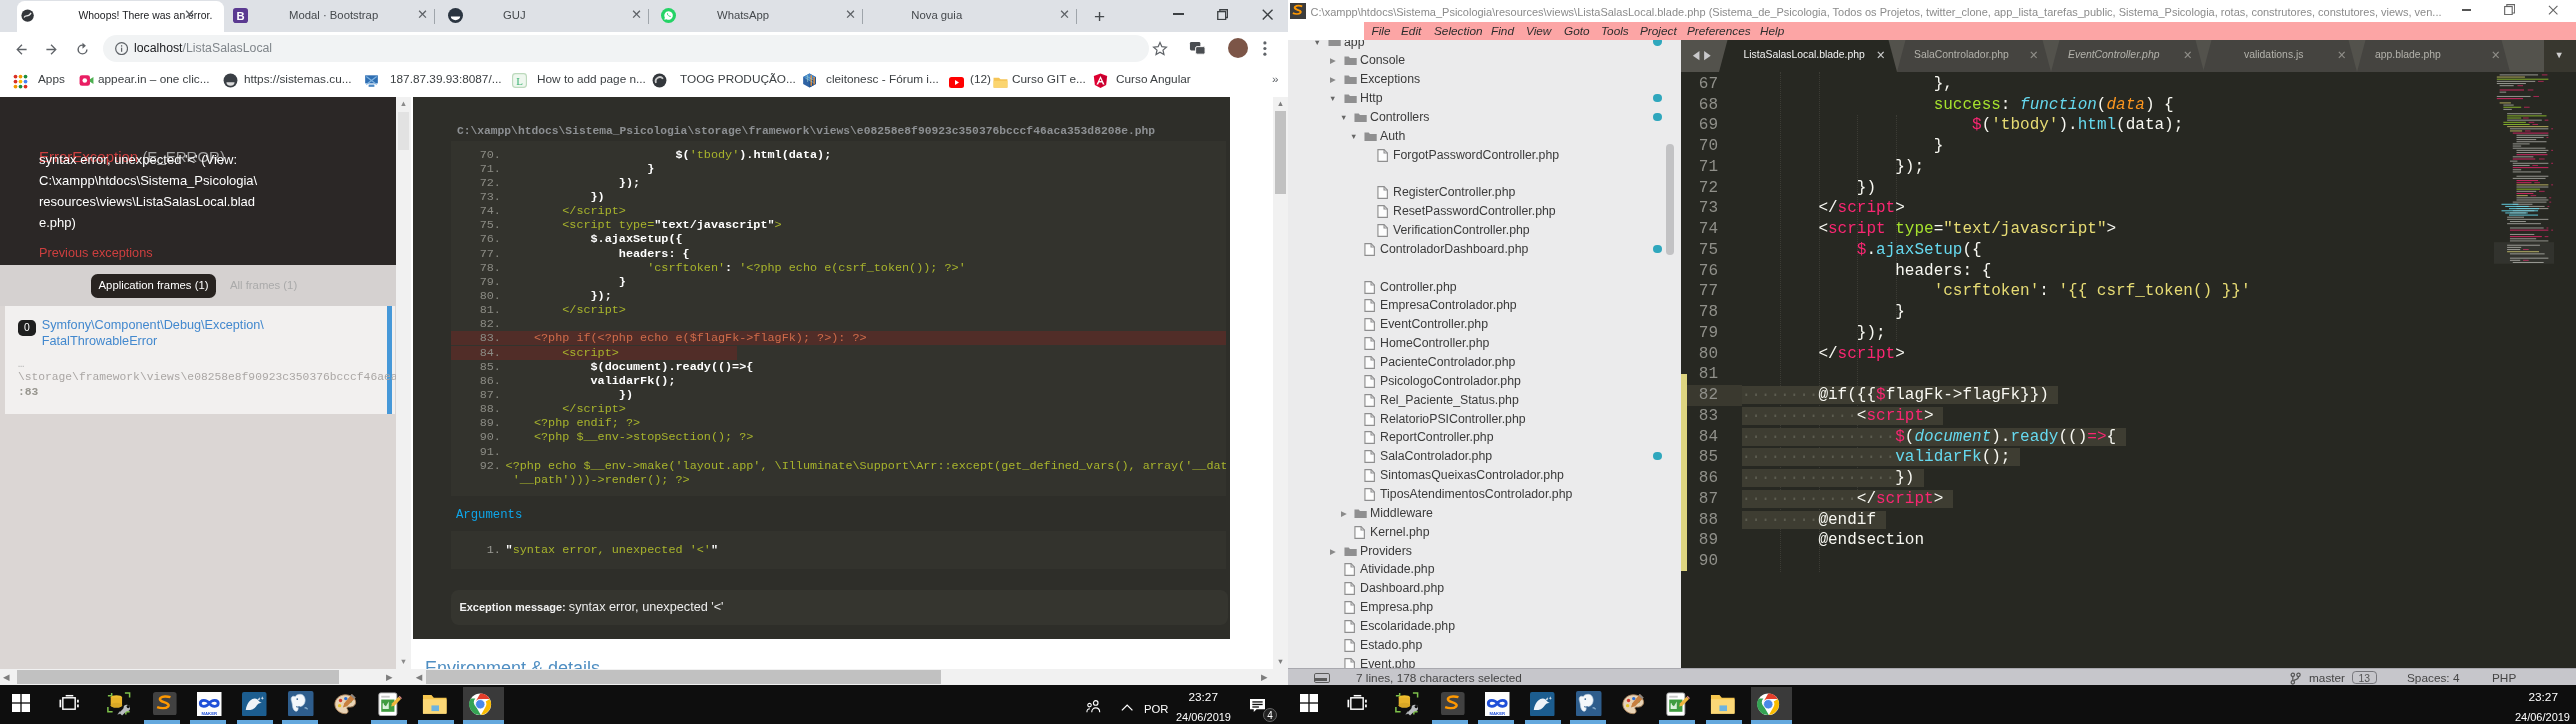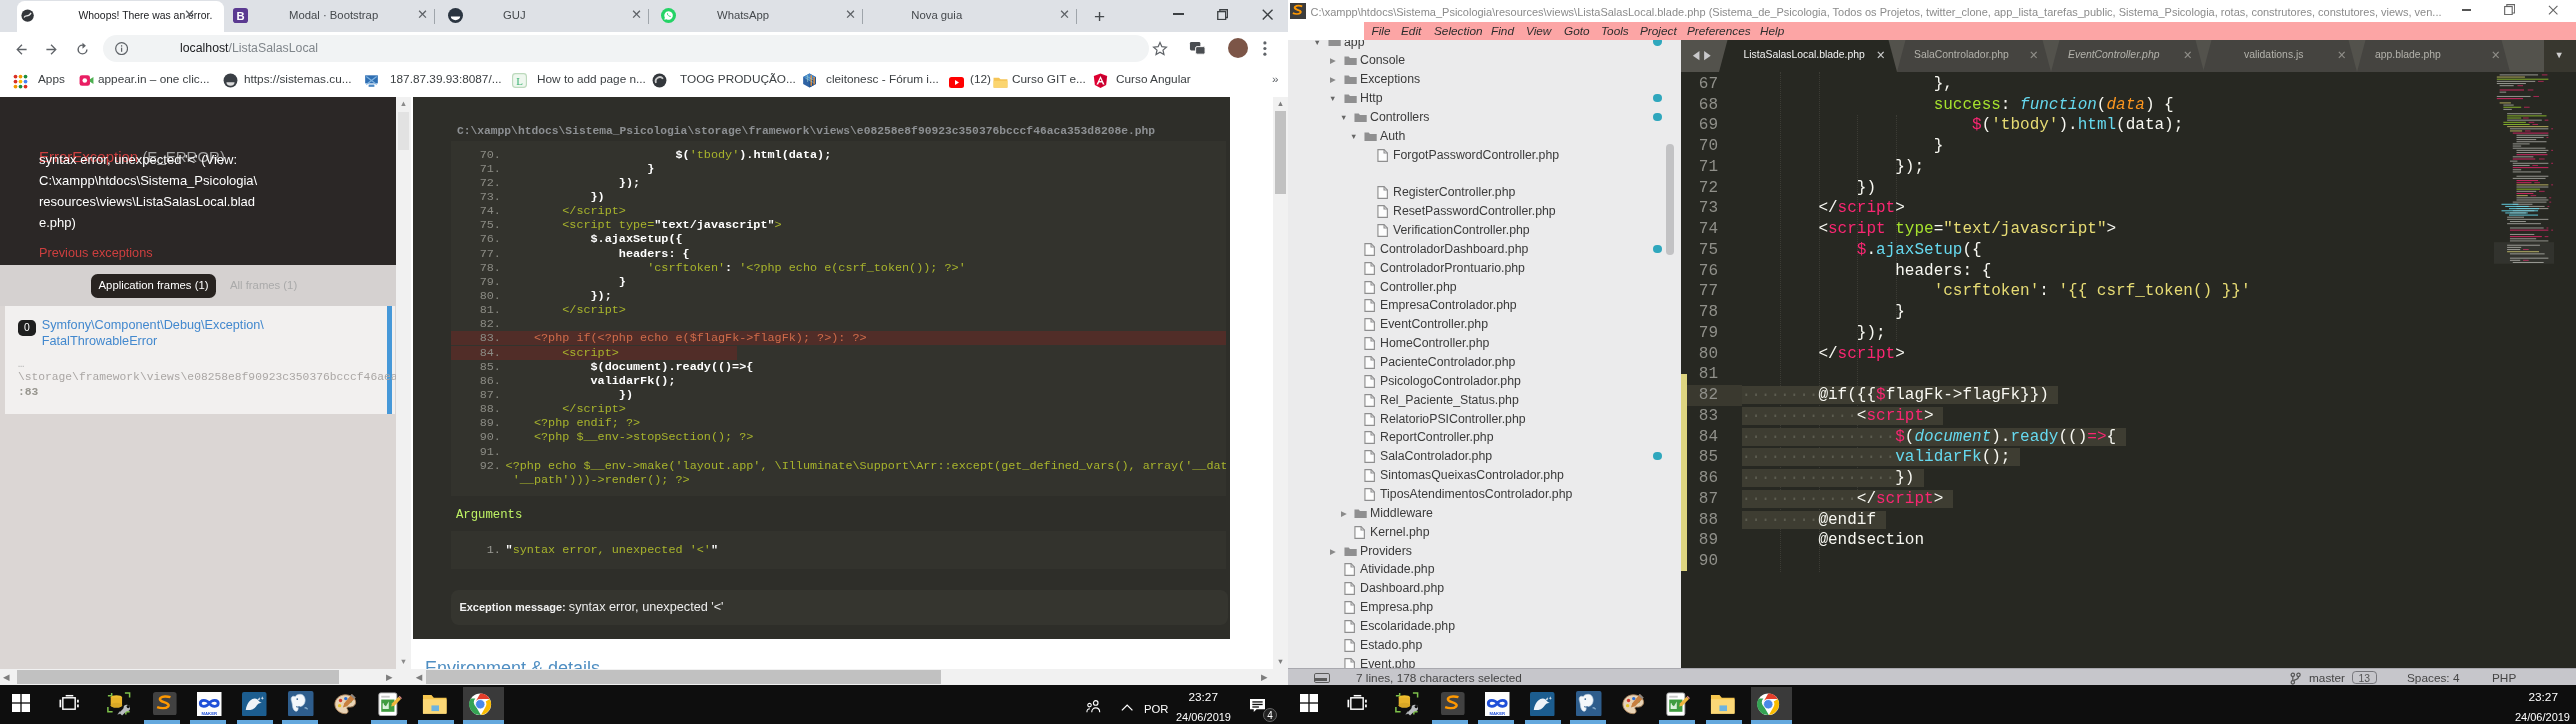--- a/index.html
+++ b/index.html
@@ -136,21 +136,21 @@
       </svg>
     <svg class="navic" style="left:74px;top:8.5px;" width="17" height="17" viewBox="0 0 20 20">
         <path d="M10 4a6 6 0 1 0 6 6h-1.7A4.3 4.3 0 1 1 10 5.7V9l4-3.5L10 2z" fill="#5f6368"></path>
       </svg>
     <div id="omnibox">
       <svg class="abs" style="left:12.3px;top:7.5px;" width="13.2" height="13.2" viewBox="0 0 14 14">
           <circle cx="7" cy="7" r="6.3" fill="none" stroke="#5f6368" stroke-width="1.3"></circle>
           <rect x="6.35" y="6" width="1.3" height="4.4" fill="#5f6368"></rect>
           <rect x="6.35" y="3.4" width="1.3" height="1.5" fill="#5f6368"></rect>
         </svg>
-      <div class="abs" style="left:31px;top:6.6px;font-size:12.3px;color:#202124;margin-left:46px;">localhost<span style="color:#80868b;">/ListaSalasLocal</span></div>
+      <div class="abs" style="left:31px;top:6.6px;font-size:12.3px;color:#202124;">localhost<span style="color:#80868b;">/ListaSalasLocal</span></div>
     </div>
     <svg class="navic" style="left:1152px;top:8.5px;" width="16" height="16" viewBox="0 0 17 17">
         <path d="M8.5 1.6l2 4.4 4.8.5-3.6 3.2 1 4.7-4.2-2.4-4.2 2.4 1-4.7L1.7 6.5l4.8-.5z" fill="none" stroke="#5f6368" stroke-width="1.3"></path>
       </svg>
     <svg class="navic" style="left:1189px;top:7.5px;" width="17" height="17" viewBox="0 0 18 18">
         <rect x="1" y="2" width="11" height="9" rx="1.5" fill="#4a4d51"></rect>
         <rect x="7" y="7" width="10" height="8" rx="1.5" fill="#4a4d51" stroke="#fff" stroke-width="1"></rect>
       </svg>
     <div class="abs" style="left:1228px;top:5.7px;width:20px;height:20px;border-radius:50%;background:#7c5547;"></div>
     <svg class="navic" style="left:1263px;top:8.5px;" width="3.8" height="15" viewBox="0 0 4 16">
@@ -281,21 +281,21 @@
           <div class="cline" style="top:233px;"><span class="no">86.</span><span class="cd">            <span class="w">validarFk();</span></span></div>
           <div class="cline" style="top:247px;"><span class="no">87.</span><span class="cd">                <span class="w">})</span></span></div>
           <div class="cline" style="top:261px;"><span class="no">88.</span><span class="cd">        <span class="g">&lt;/script&gt;</span></span></div>
           <div class="cline" style="top:275px;"><span class="no">89.</span><span class="cd">    <span class="g">&lt;?php endif; ?&gt;</span></span></div>
           <div class="cline" style="top:289px;"><span class="no">90.</span><span class="cd">    <span class="g">&lt;?php $__env-&gt;stopSection(); ?&gt;</span></span></div>
           <div class="cline" style="top:304px;"><span class="no">91.</span><span class="cd"></span></div>
           <div class="cline" style="top:318px;"><span class="no">92.</span><span class="cd"><span class="g">&lt;?php echo $__env-&gt;make('layout.app', \Illuminate\Support\Arr::except(get_defined_vars(), array('__data',</span></span></div>
           <div class="cline" style="top:332px;"><span class="no"></span><span class="cd"> <span class="g">'__path')))-&gt;render(); ?&gt;</span></span></div>
           </div>
         </div>
-        <div class="abs mono" style="left:43px;top:411px;font-size:12.3px;color:#bef264;">Arguments</div>
+        <div class="abs mono" style="left:43px;top:411px;font-size:12.3px;color:#0ea5e9;">Arguments</div>
         <div class="abs" style="left:38px;top:434px;width:775px;height:38px;background:#33332d;">
           <div class="abs cline" style="left:0;top:12.3px;"><span class="no" style="color:#9b9b94;">1.</span><span class="cd"><span class="w">"</span><span class="g">syntax error, unexpected '&lt;'</span><span class="w">"</span></span></div>
         </div>
         <div class="abs" style="left:38px;top:493px;width:777px;height:35px;background:#35352f;border-radius:7.5px;">
           <div class="abs" style="left:8.5px;top:10.4px;font-size:11px;font-weight:bold;color:#f2f2f2;">Exception message: <span style="font-weight:normal;font-size:12.7px;color:#ececec;">syntax error, unexpected '&lt;'</span></div>
         </div>
       </div>
       <div class="abs" style="left:14px;top:561px;font-size:18px;color:#4f8ec2;">Environment &amp; details</div>
     </div>
     <div id="rvsb">
@@ -522,27 +522,20 @@
         </svg>
         <span class="abs" style="left:105px;">VerificationController.php</span>
       </div>
       <div class="trow" style="left:0;top:200px;width:393px;">
         <svg class="abs" style="left:76px;top:2.8px;" width="11.3" height="13.2" viewBox="0 0 12 14">
           <path d="M1 0.7h6.5L11 4.2v9H1z" fill="#fdfdfd" stroke="#8e8e8f" stroke-width="1.2"></path>
           <path d="M7.5 0.7 L7.5 4.2 L11 4.2" fill="none" stroke="#8e8e8f" stroke-width="1.2"></path>
         </svg>
         <span class="abs" style="left:92px;">ControladorDashboard.php</span>
         <span class="tdot" style="left:365px;top:4.7px;"></span>
-      </div>
-      <div class="trow" style="left:0;top:219px;width:393px;">
-        <svg class="abs" style="left:76px;top:2.8px;" width="11.3" height="13.2" viewBox="0 0 12 14">
-          <path d="M1 0.7h6.5L11 4.2v9H1z" fill="#fdfdfd" stroke="#8e8e8f" stroke-width="1.2"></path>
-          <path d="M7.5 0.7 L7.5 4.2 L11 4.2" fill="none" stroke="#8e8e8f" stroke-width="1.2"></path>
-        </svg>
-        <span class="abs" style="left:92px;">ControladorProntuario.php</span>
       </div>
       <div class="trow" style="left:0;top:238px;width:393px;">
         <svg class="abs" style="left:76px;top:2.8px;" width="11.3" height="13.2" viewBox="0 0 12 14">
           <path d="M1 0.7h6.5L11 4.2v9H1z" fill="#fdfdfd" stroke="#8e8e8f" stroke-width="1.2"></path>
           <path d="M7.5 0.7 L7.5 4.2 L11 4.2" fill="none" stroke="#8e8e8f" stroke-width="1.2"></path>
         </svg>
         <span class="abs" style="left:92px;">Controller.php</span>
       </div>
       <div class="trow" style="left:0;top:256px;width:393px;">
         <svg class="abs" style="left:76px;top:2.8px;" width="11.3" height="13.2" viewBox="0 0 12 14">

